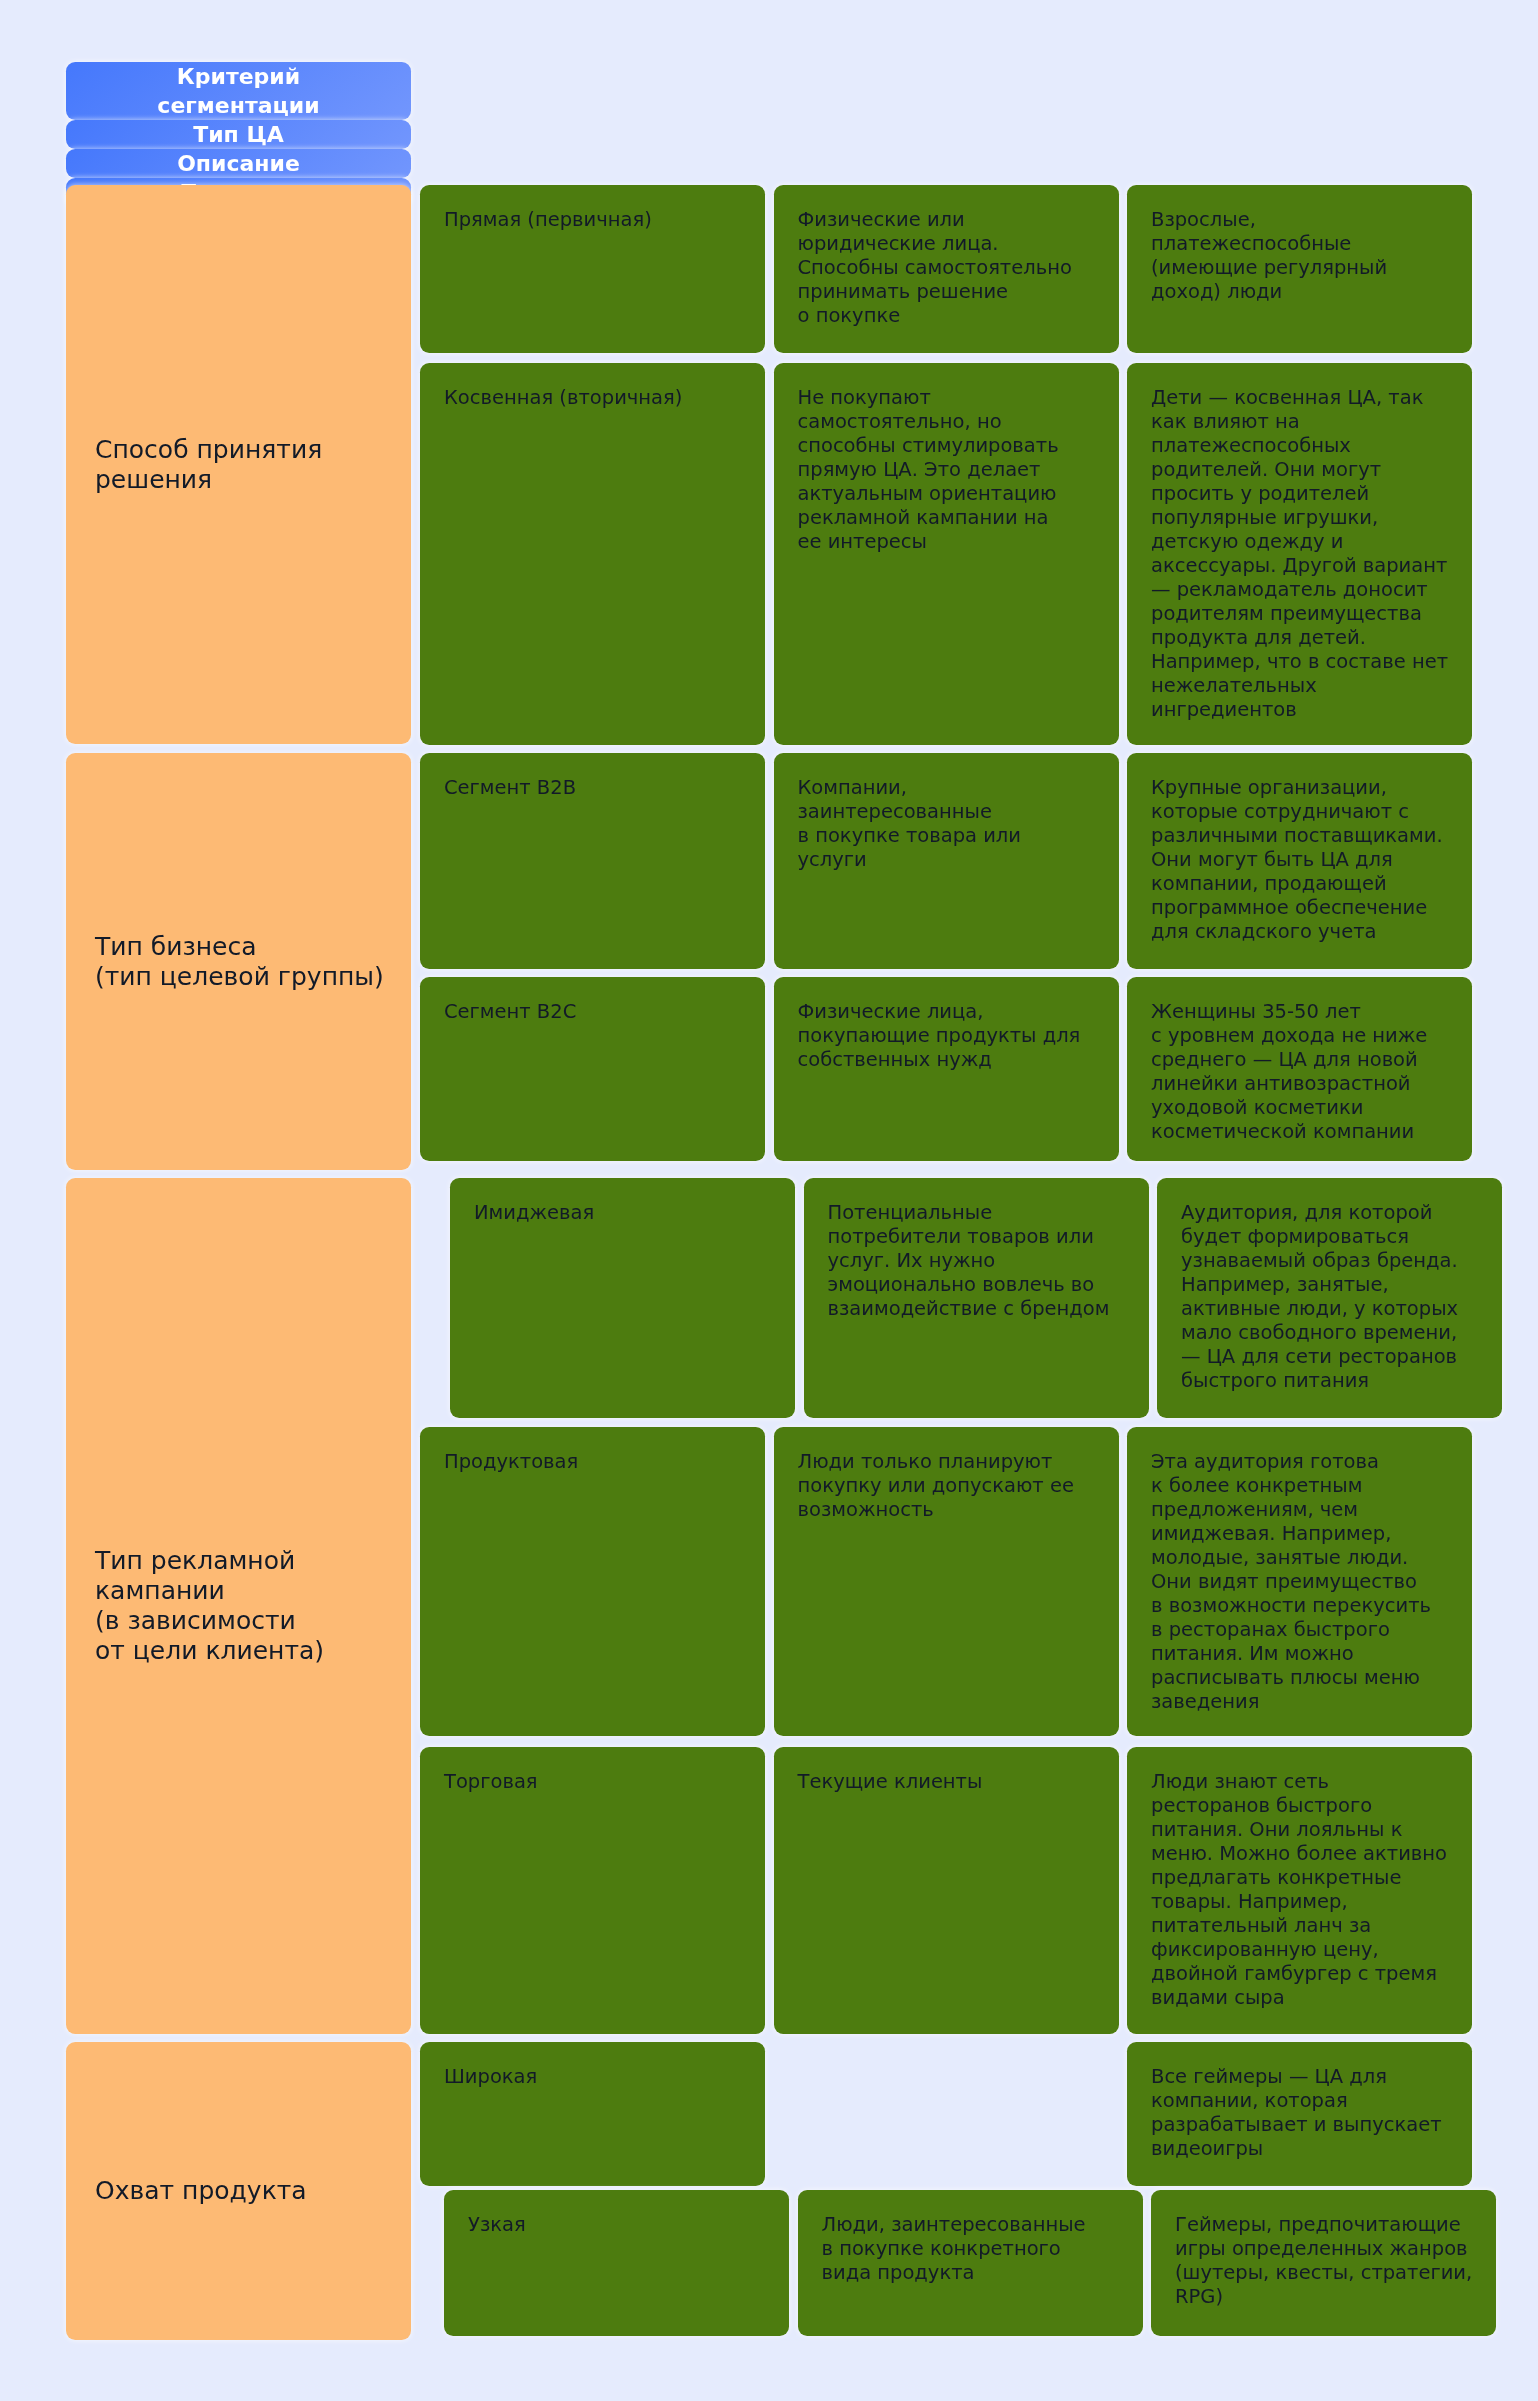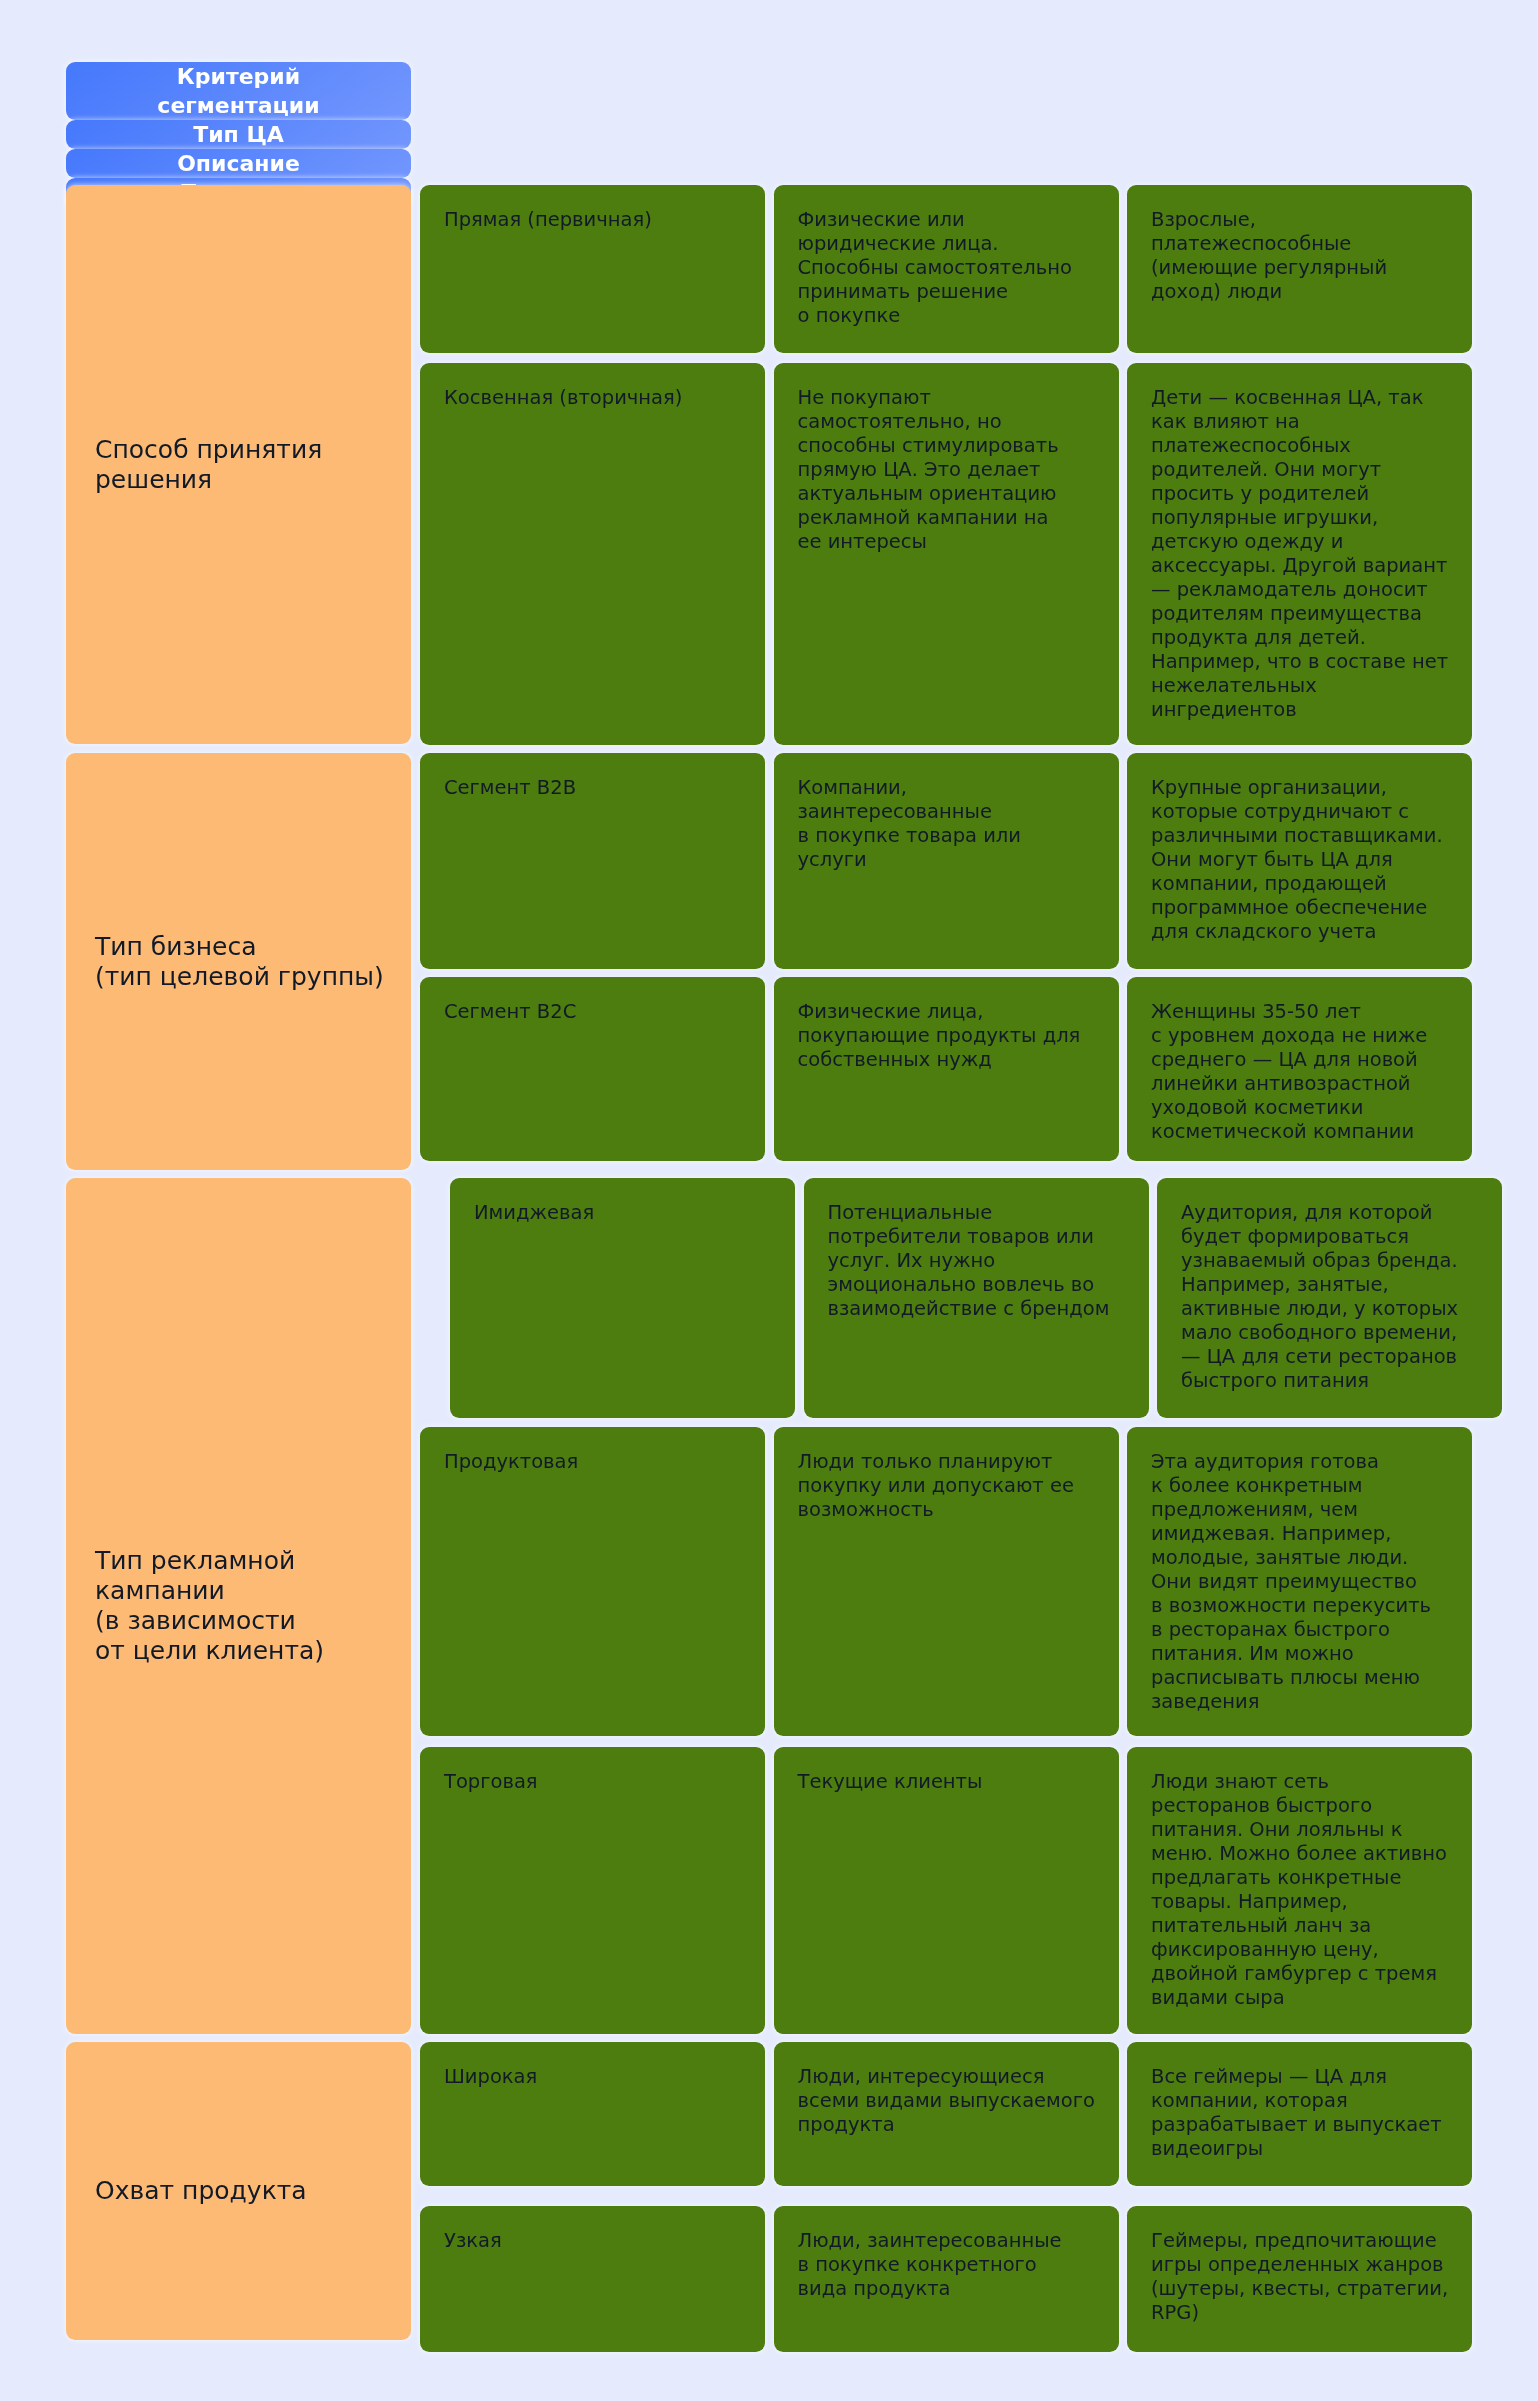--- a/index.html
+++ b/index.html
@@ -29,21 +29,21 @@
   .r1-2{top:178px;height:382px;}
   .s2{top:691px;height:417px;}
   .r2-1{top:0px;height:216px;}
   .r2-2{top:224px;height:184px;}
   .s3{top:1116px;height:856px;}
   .r3-1{top:0px;height:240px;padding-left:30px;}
   .r3-2{top:249px;height:309px;}
   .r3-3{top:569px;height:287px;}
   .s4{top:1980px;height:298px;}
   .r4-1{top:0px;height:144px;}
-  .r4-2{top:164px;height:146px;}
+  .r4-2{top:148px;height:146px;margin-left:24px;}
 </style>
 </head>
 <body>
 
 <div class="table">
   <div class="header-row">
     <div class="hcell">
         <span class="hlabel">Критерий
 сегментации</span>
       </div>
@@ -236,25 +236,20 @@
   </div>
   <div class="section s4">
     <div class="criterion-cell">
         <span class="criterion-label">Охват продукта</span>
       </div>
     <div class="section-rows">
       <div class="row r4-1">
         <div class="cell type-cell">
             <span class="cell-text">Широкая</span>
           </div>
-        <div class="cell desc-cell">
-            <span class="cell-text">Люди, интересующиеся
-всеми видами выпускаемого
-продукта</span>
-          </div>
         <div class="cell ex-cell">
             <span class="cell-text">Все геймеры — ЦА для
 компании, которая
 разрабатывает и выпускает
 видеоигры</span>
           </div>
       </div>
       <div class="row r4-2">
         <div class="cell type-cell">
             <span class="cell-text">Узкая</span>

